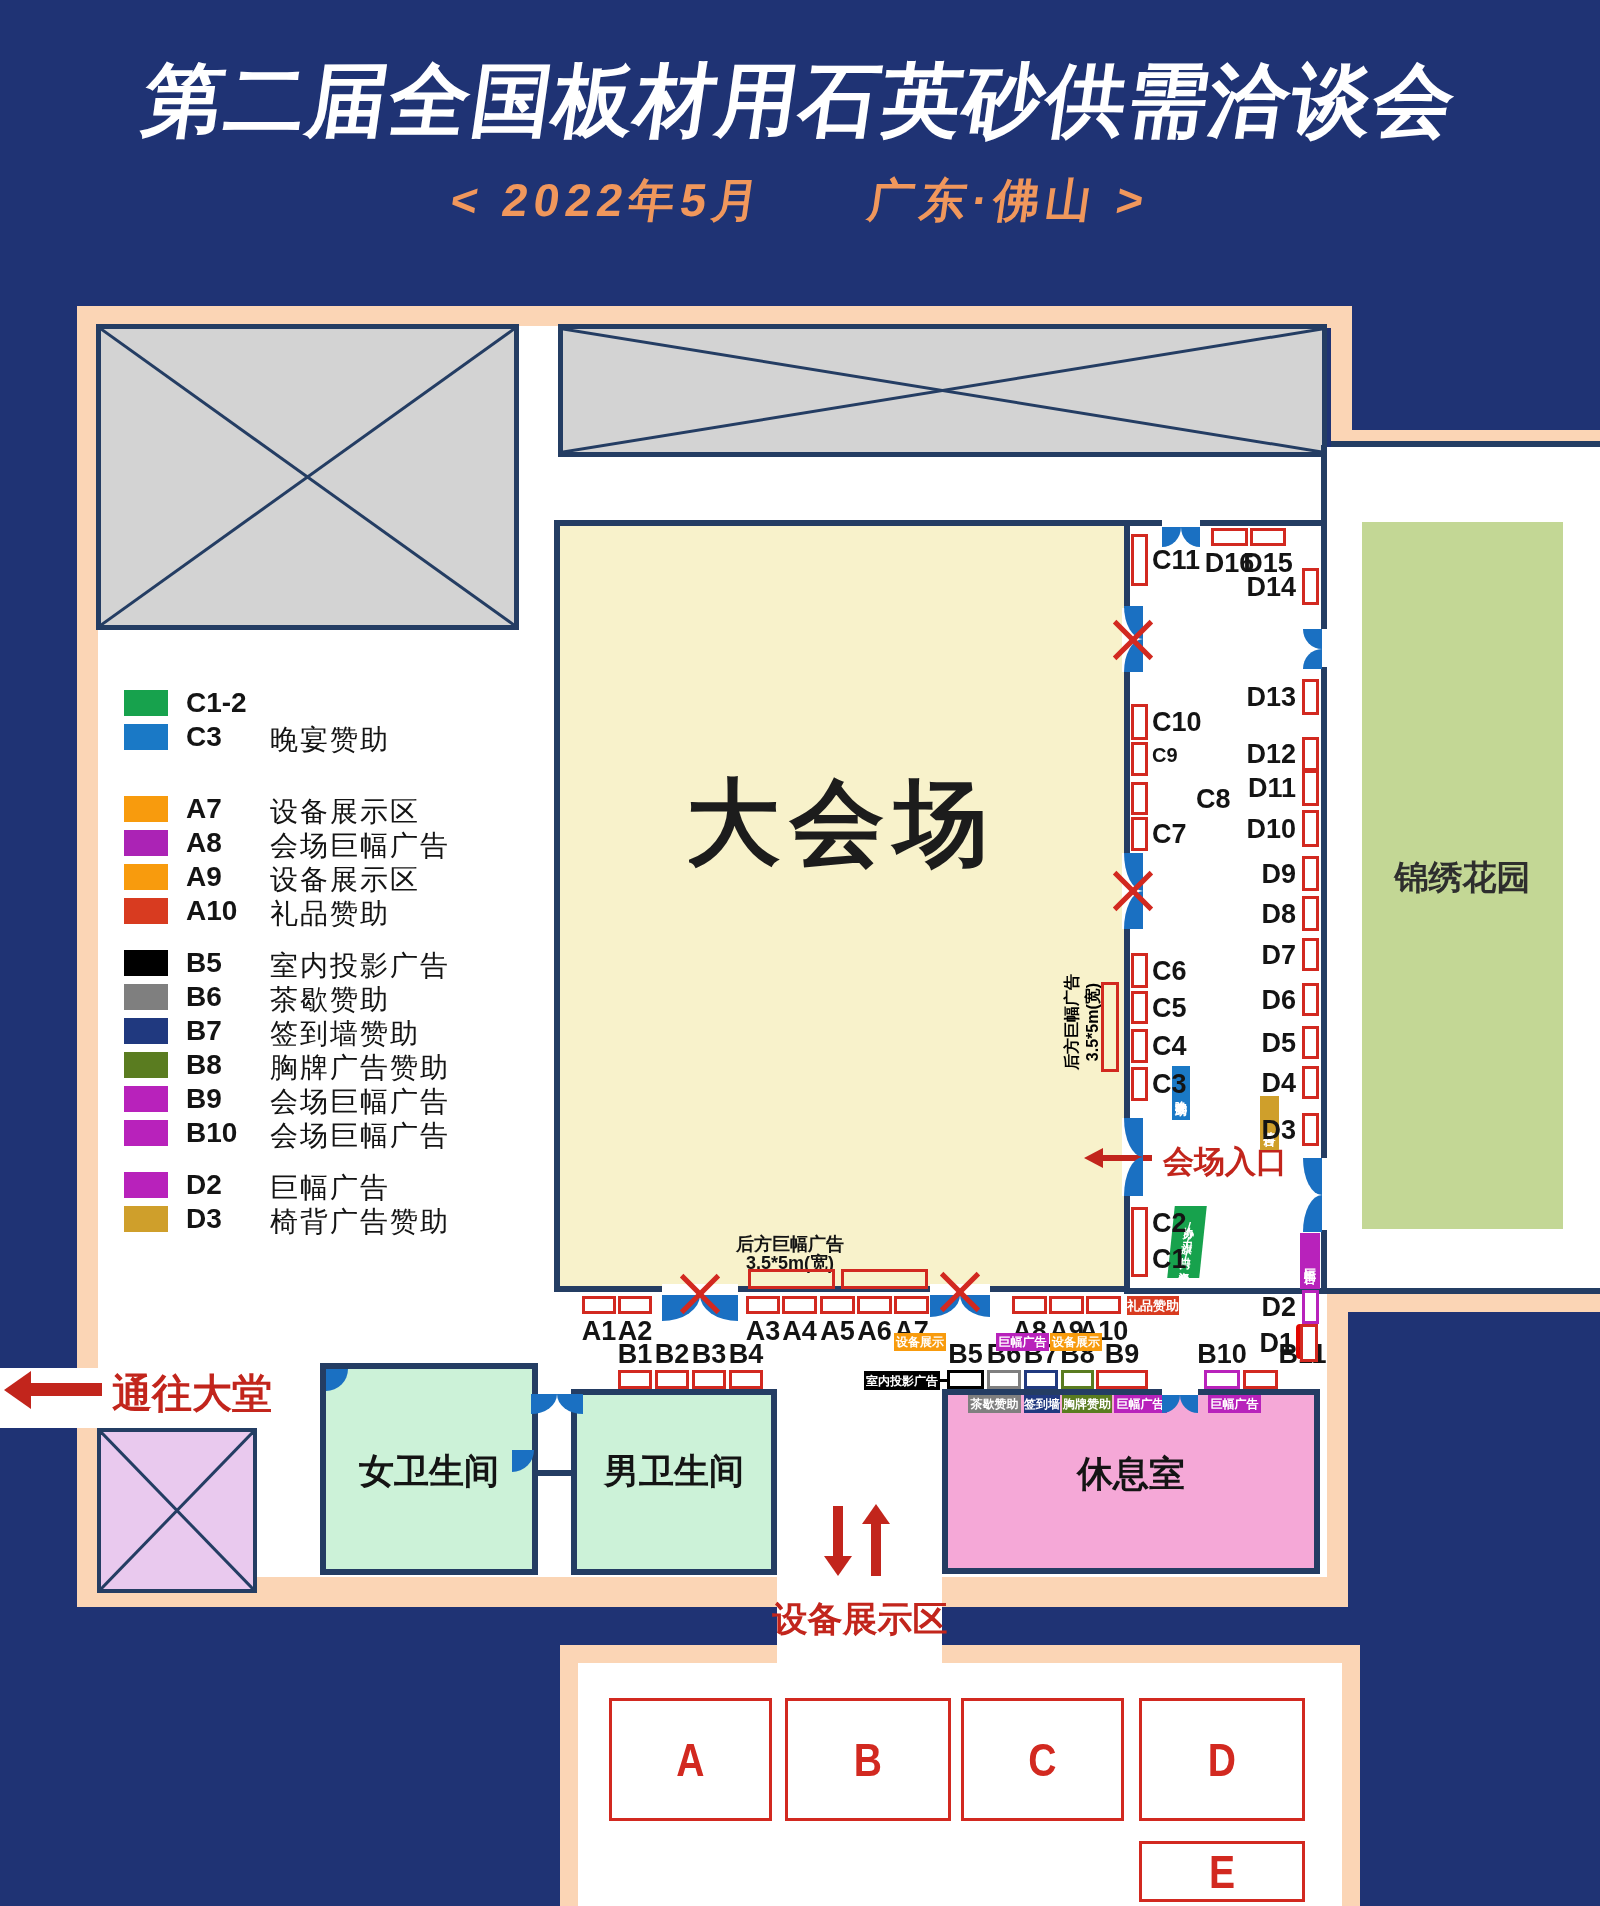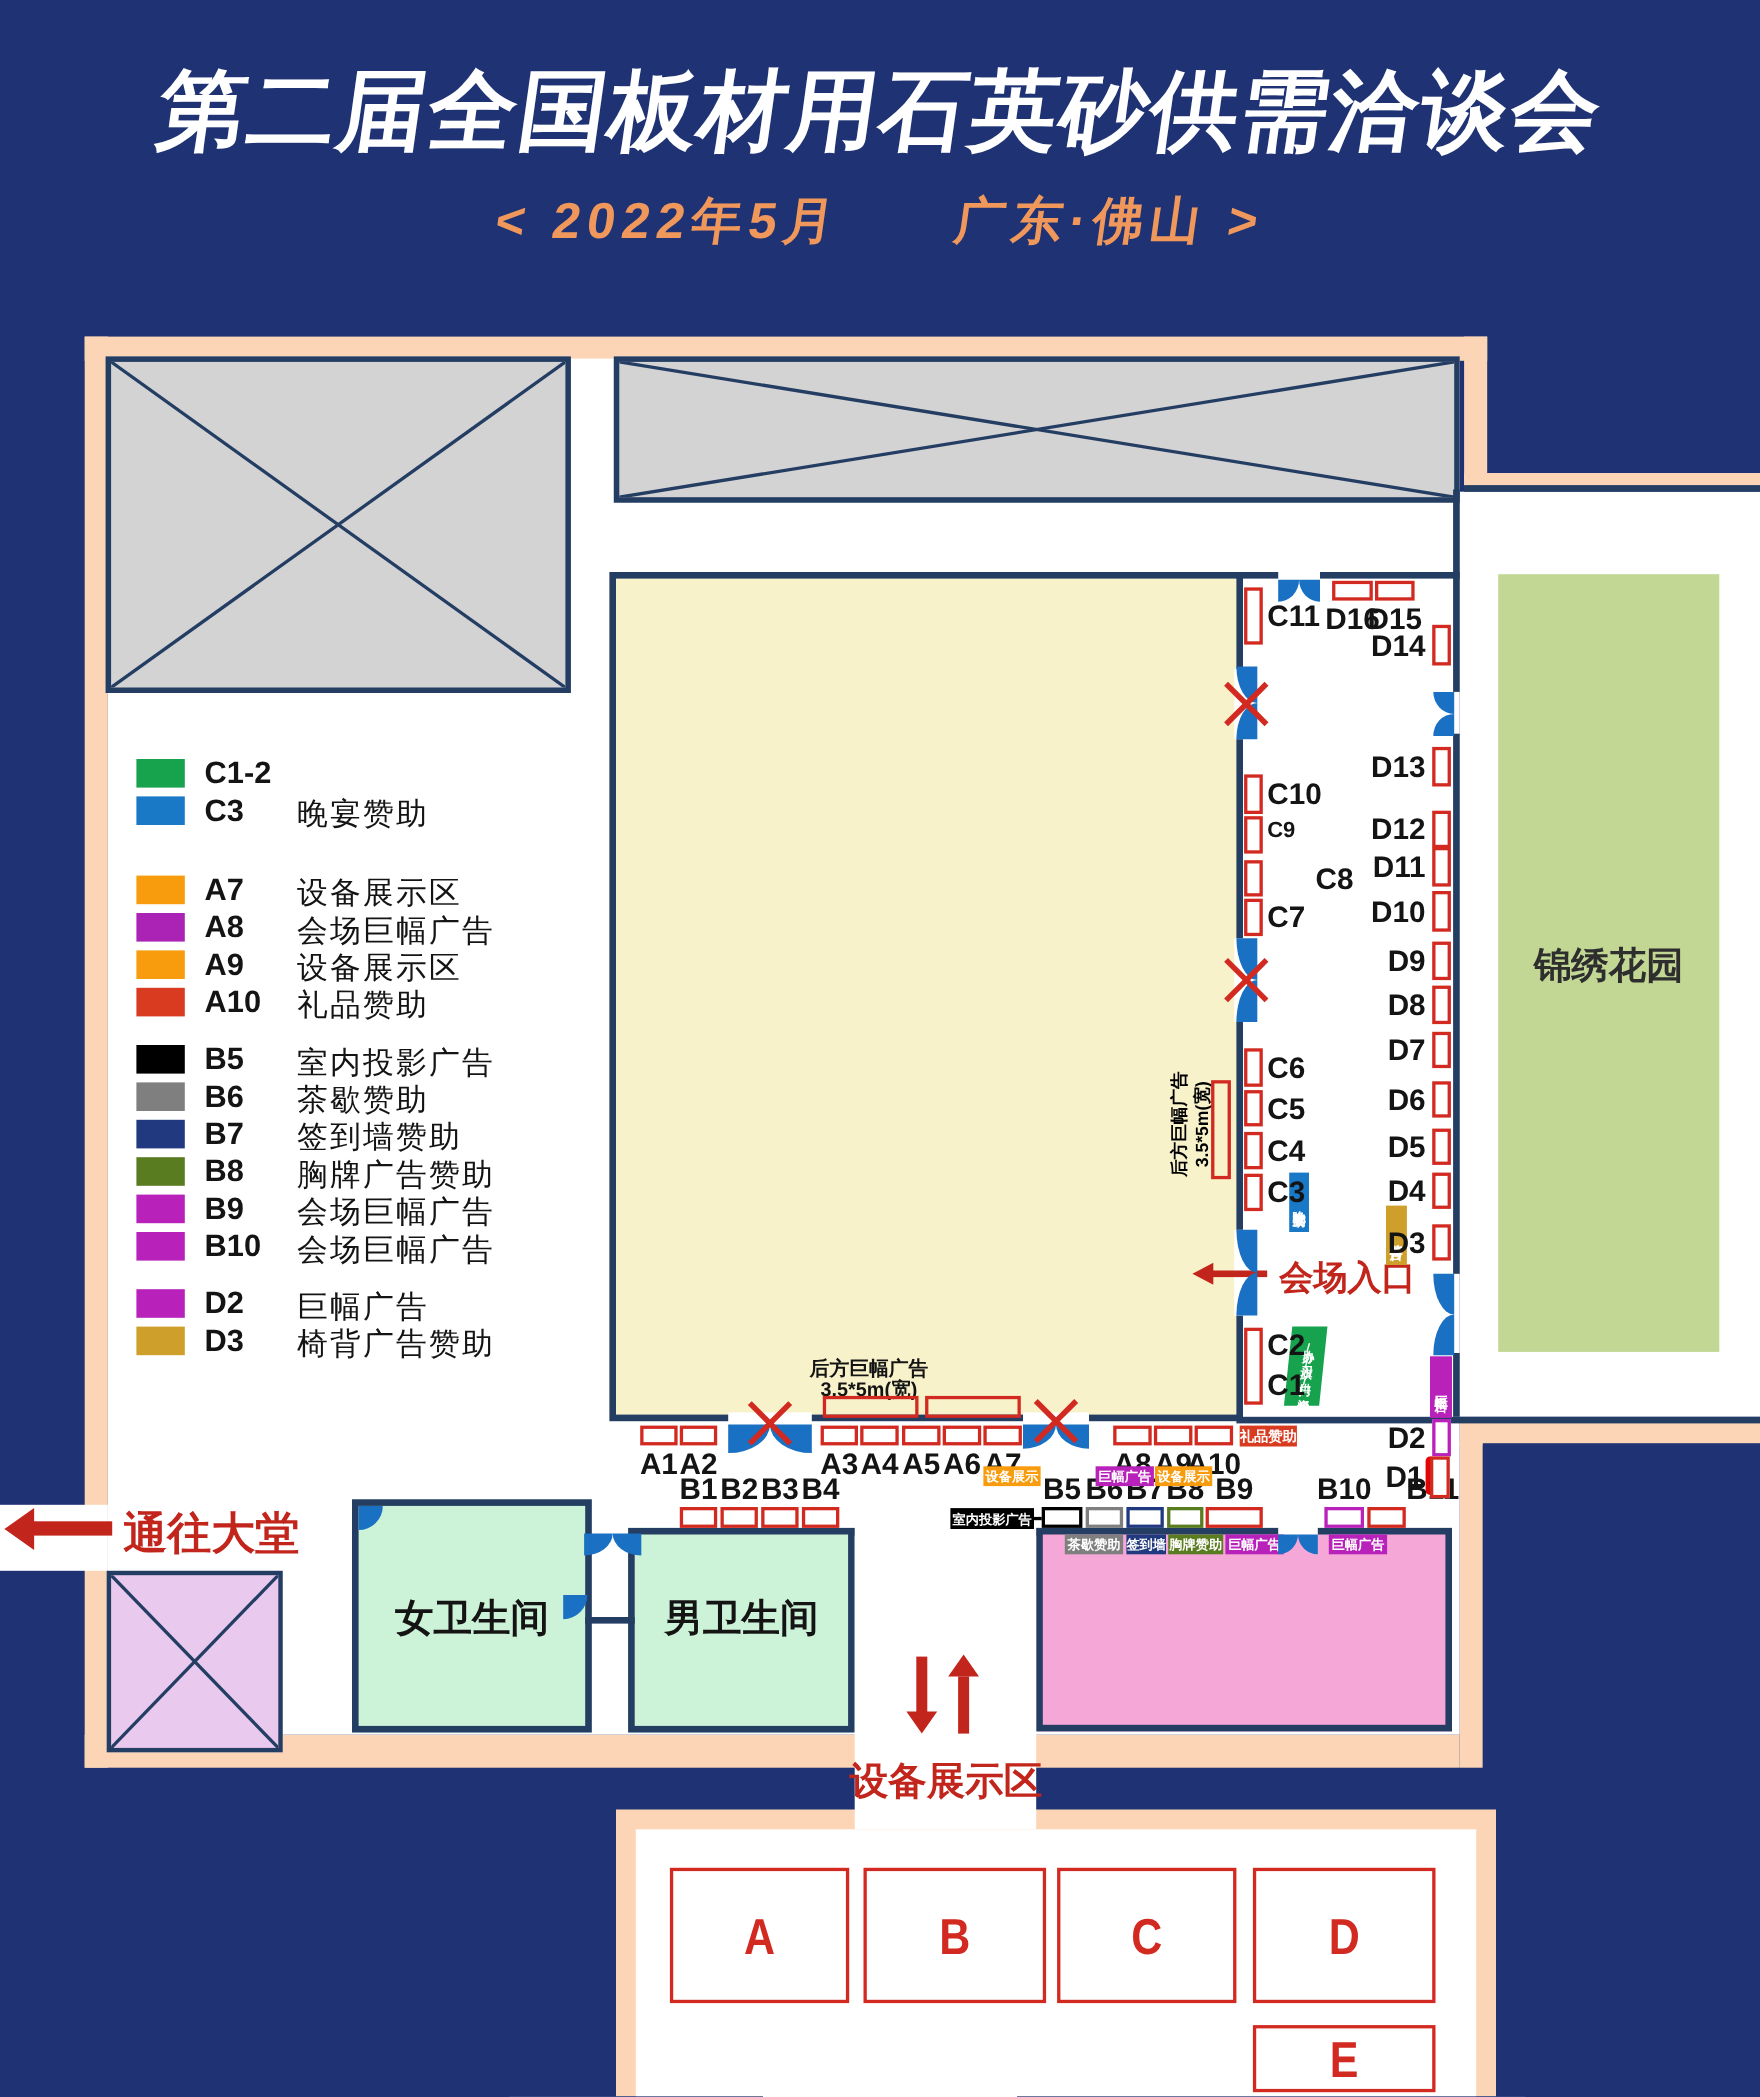--- a/index.html
+++ b/index.html
@@ -56,33 +56,35 @@
     <svg>
         <line x1="0" y1="0" x2="100%" y2="100%" stroke="#243d63" stroke-width="3"></line>
         <line x1="0" y1="100%" x2="100%" y2="0" stroke="#243d63" stroke-width="3"></line>
       </svg>
   </div>
 
   <div class="rect" style="left:1362px;top:522px;width:201px;height:707px;background:#c3d795;"></div>
   <div class="lbl" style="left:1362px;top:855px;width:201px;text-align:center;font-size:34px;font-weight:600;color:#2e2e2e;">锦绣花园</div>
 
   <div class="rect" style="left:554px;top:520px;width:576px;height:772px;background:#f8f2cb;border:6px solid #243d63;"></div>
+  <div class="lbl" style="left:554px;top:760px;width:576px;text-align:center;font-size:94px;font-weight:800;color:#1c1c1c;letter-spacing:10px;">大会场</div>
 
   <div class="rect" style="left:1124px;top:520px;width:38px;height:6px;background:#243d63;"></div>
   <div class="rect" style="left:1200px;top:520px;width:127px;height:6px;background:#243d63;"></div>
   <div class="rect" style="left:1321px;top:445px;width:6px;height:184px;background:#243d63;"></div>
   <div class="rect" style="left:1321px;top:667px;width:6px;height:491px;background:#243d63;"></div>
   <div class="rect" style="left:1321px;top:1230px;width:6px;height:58px;background:#243d63;"></div>
   <div class="rect" style="left:1124px;top:1288px;width:476px;height:6px;background:#243d63;"></div>
 
   <div class="rect" style="left:320px;top:1363px;width:218px;height:212px;background:#ccf2d8;border:6px solid #243d63;"></div>
   <div class="lbl" style="left:320px;top:1448px;width:218px;text-align:center;font-size:35px;font-weight:600;">女卫生间</div>
   <div class="rect" style="left:571px;top:1389px;width:206px;height:186px;background:#ccf2d8;border:6px solid #243d63;"></div>
   <div class="lbl" style="left:571px;top:1448px;width:206px;text-align:center;font-size:35px;font-weight:600;">男卫生间</div>
   <div class="rect" style="left:942px;top:1389px;width:378px;height:185px;background:#f5a8d7;border:6px solid #243d63;"></div>
+  <div class="lbl" style="left:942px;top:1450px;width:378px;text-align:center;font-size:36px;font-weight:600;">休息室</div>
   <div class="rect crossbox" style="left:97px;top:1428px;width:160px;height:165px;background:#e9c9ee;border:4px solid #243d63;">
     <svg>
         <line x1="0" y1="0" x2="100%" y2="100%" stroke="#243d63" stroke-width="3"></line>
         <line x1="0" y1="100%" x2="100%" y2="0" stroke="#243d63" stroke-width="3"></line>
       </svg>
   </div>
 
   <div class="rect" style="left:532px;top:1470px;width:45px;height:6px;background:#243d63;"></div>
 
   <div class="rect" style="left:777px;top:1396px;width:165px;height:267px;background:#fff;"></div>

